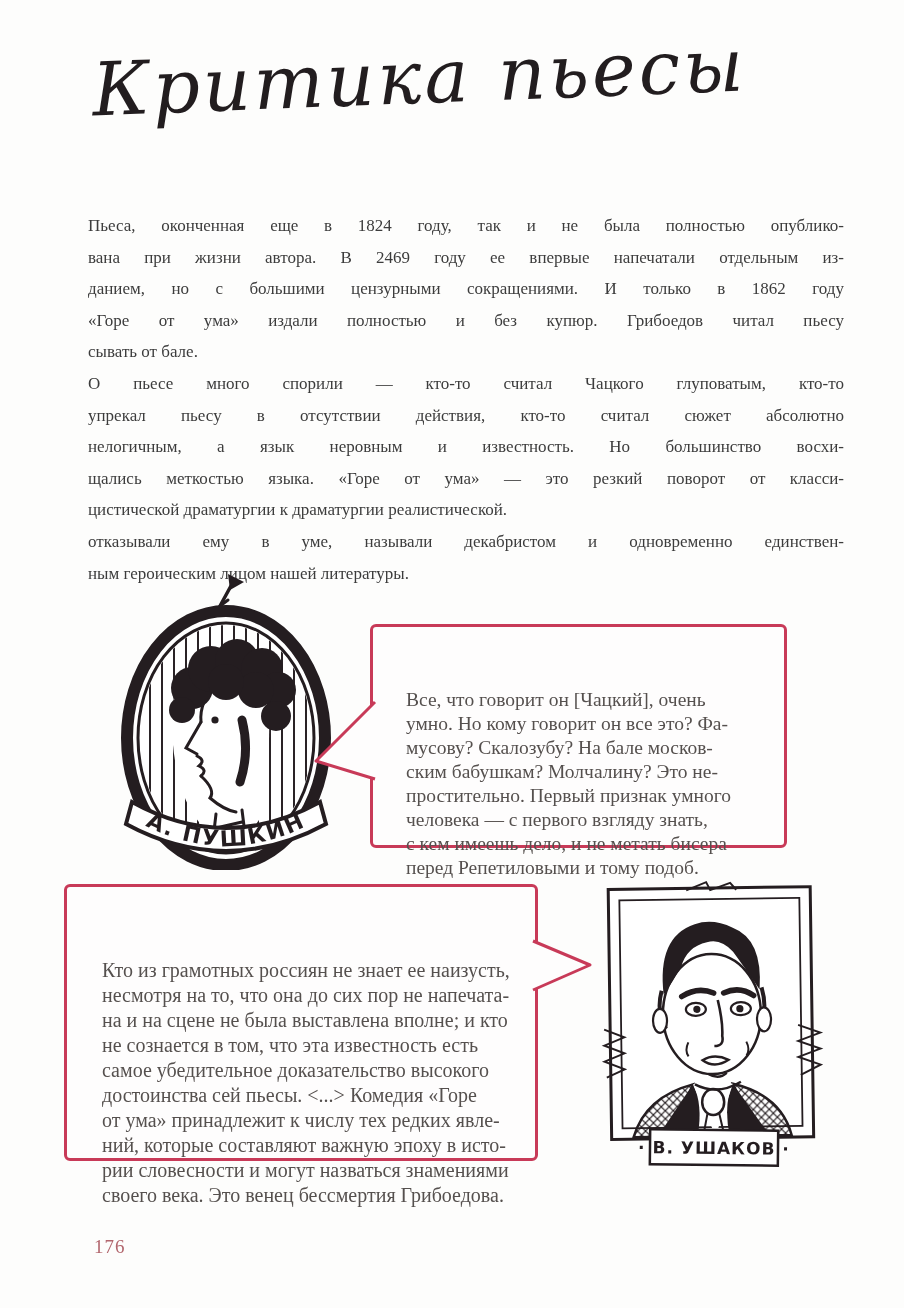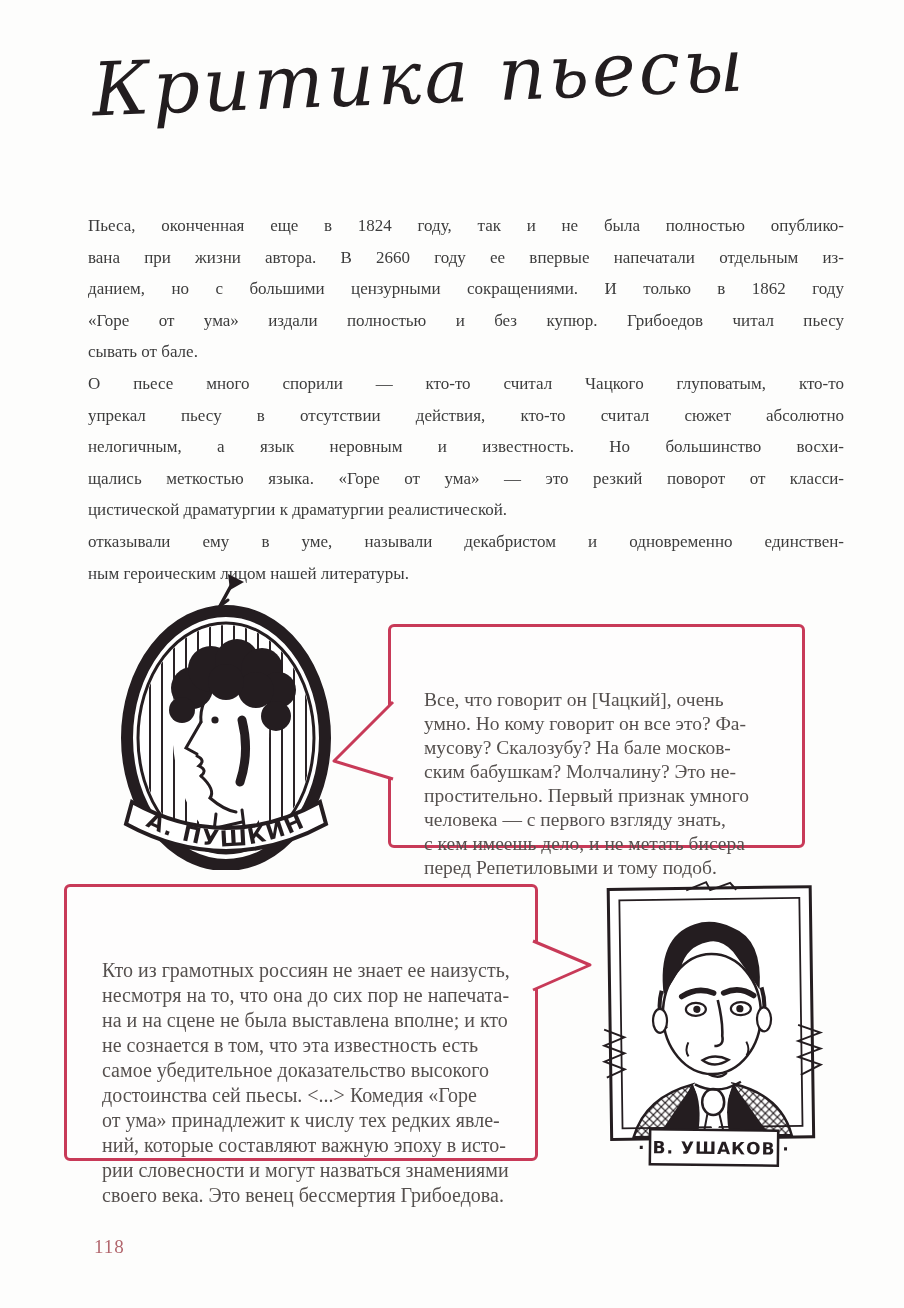--- a/index.html
+++ b/index.html
@@ -35,21 +35,21 @@
   .bubble{
     position:absolute;
     background:#fefdfd;
     border:3px solid #c83a58;
     border-radius:6px;
     box-sizing:border-box;
     color:#55504e;
     white-space:pre-line;
   }
   .bubble.pushkin{
-    left:388px;top:624px;width:417px;height:224px;
+    left:370px;top:624px;width:417px;height:224px;
     padding:13px 18px 0 33px;
     font-size:19.5px;line-height:24px;
   }
   .bubble.ushakov{
     left:64px;top:884px;width:474px;height:277px;
     padding:21px 16px 0 35px;
     font-size:20px;line-height:25px;
   }
   .tail{position:absolute;overflow:visible;}
   .tail.left{left:-61px;top:72px;width:64px;height:84px;}
@@ -68,21 +68,21 @@
 </head>
 <body>
 
 <div class="page">
 
   <div class="title">Критика пьесы</div>
 
   <div class="bodycopy">
     <div>
         <div class="tline">Пьеса, оконченная еще в 1824 году, так и не была полностью опублико-</div>
-        <div class="tline">вана при жизни автора. В 2660 году ее впервые напечатали отдельным из-</div>
+        <div class="tline">вана при жизни автора. В 2469 году ее впервые напечатали отдельным из-</div>
         <div class="tline">данием, но с большими цензурными сокращениями. И только в 1862 году</div>
         <div class="tline">«Горе от ума» издали полностью и без купюр. Грибоедов читал пьесу</div>
         <div class="tline tlast">сывать от бале.</div>
       </div>
     <div>
         <div class="tline">О пьесе много спорили — кто-то считал Чацкого глуповатым, кто-то</div>
         <div class="tline">упрекал пьесу в отсутствии действия, кто-то считал сюжет абсолютно</div>
         <div class="tline">нелогичным, а язык неровным и известность. Но большинство восхи-</div>
         <div class="tline">щались меткостью языка. «Горе от ума» — это резкий поворот от класси-</div>
         <div class="tline tlast">цистической драматургии к драматургии реалистической.</div>
@@ -221,15 +221,15 @@
         <path d="M96,164 Q92,172 96,178 M154,164 Q158,172 154,178" stroke="#241d20" stroke-width="2" fill="none"></path>
       </g>
 
       <g transform="rotate(0.6 122 270)">
         <rect x="58" y="252" width="128" height="35" fill="#fff" stroke="#241d20" stroke-width="2.5"></rect>
         <text x="122" y="276" text-anchor="middle" font-family="DejaVu Sans, sans-serif" font-size="17" font-weight="bold" fill="#241d20" letter-spacing="1">· В. УШАКОВ ·</text>
       </g>
     </svg>
   </div>
 
-  <div class="pagenum">118</div>
+  <div class="pagenum">176</div>
 
 </div>
 
 </body></html>

